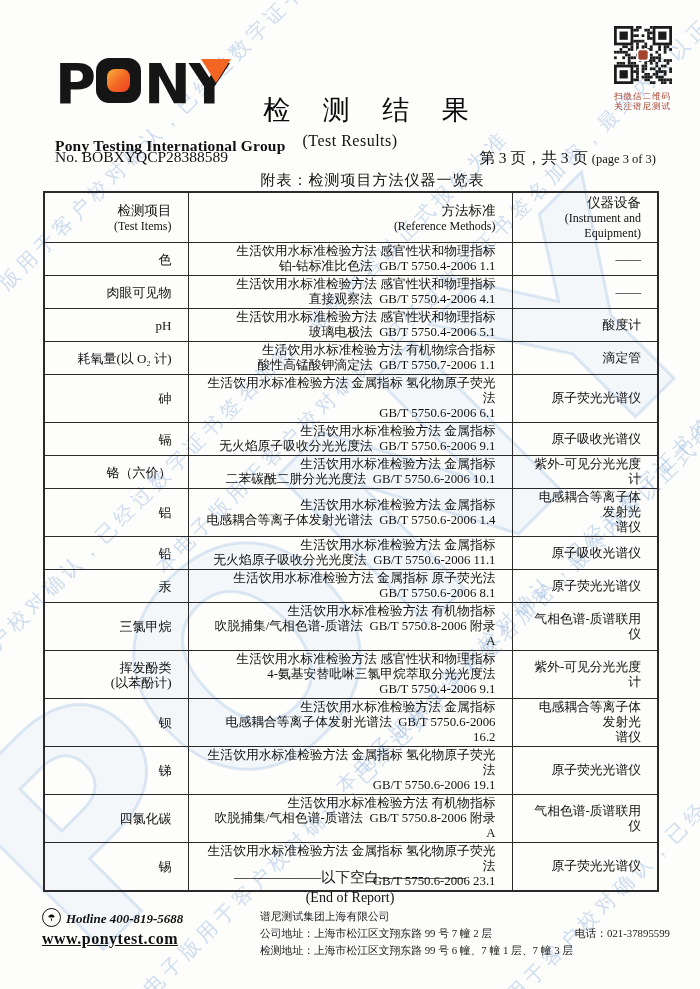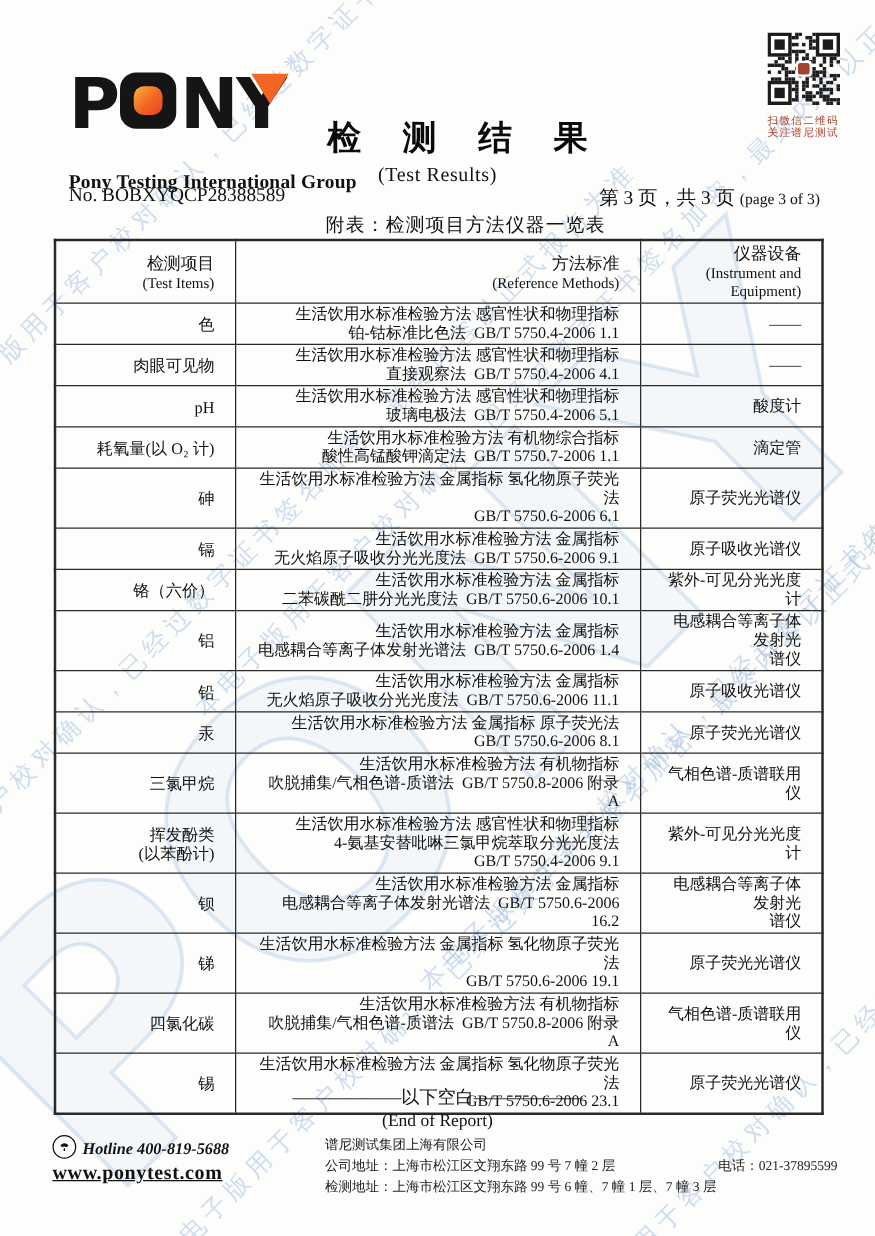--- a/index.html
+++ b/index.html
@@ -23,21 +23,21 @@
   .logo-o{width:45px;height:45px;background:#151515;border-radius:13px;margin:2px 3px 0 2px;position:relative;}
   .logo-o::after{content:"";position:absolute;inset:11px;border-radius:8px;
     background:linear-gradient(135deg,#fbb040 0%,#f26522 55%,#ef4123 100%);}
   .logo-y{position:relative;}
   .logo-y-tri{position:absolute;top:3px;right:-4px;width:0;height:0;
     border-left:15px solid transparent;border-right:15px solid transparent;
     border-top:24px solid #f26522;}
   .logo-sub{font-family:"Liberation Serif",serif;font-size:15.5px;font-weight:bold;
     color:#111;margin-top:25px;letter-spacing:0.2px;}
   .title-block{position:absolute;left:0;right:0;top:92px;text-align:center;z-index:2;}
-  .title-cn{font-family:"DejaVu Sans",sans-serif;font-size:27px;font-weight:bold;
+  .title-cn{font-family:"DejaVu Sans",sans-serif;font-size:27px;font-weight:normal;
     letter-spacing:12px;color:#0a0a0a;padding-left:44px;}
   .title-en{font-size:16px;margin-top:4px;letter-spacing:0.5px;}
   .qr-wrap{position:absolute;right:16px;top:26px;width:70px;text-align:left;z-index:3;}
   .qr-cap{font-size:8.5px;line-height:10px;color:#a8402c;margin-top:3px;
     font-family:"DejaVu Sans",sans-serif;letter-spacing:1px;}
 
   
   .meta-line{position:absolute;left:55px;right:44px;top:148px;display:flex;
     justify-content:space-between;font-size:15.5px;z-index:2;}
   .page-info small{font-size:12.5px;}

